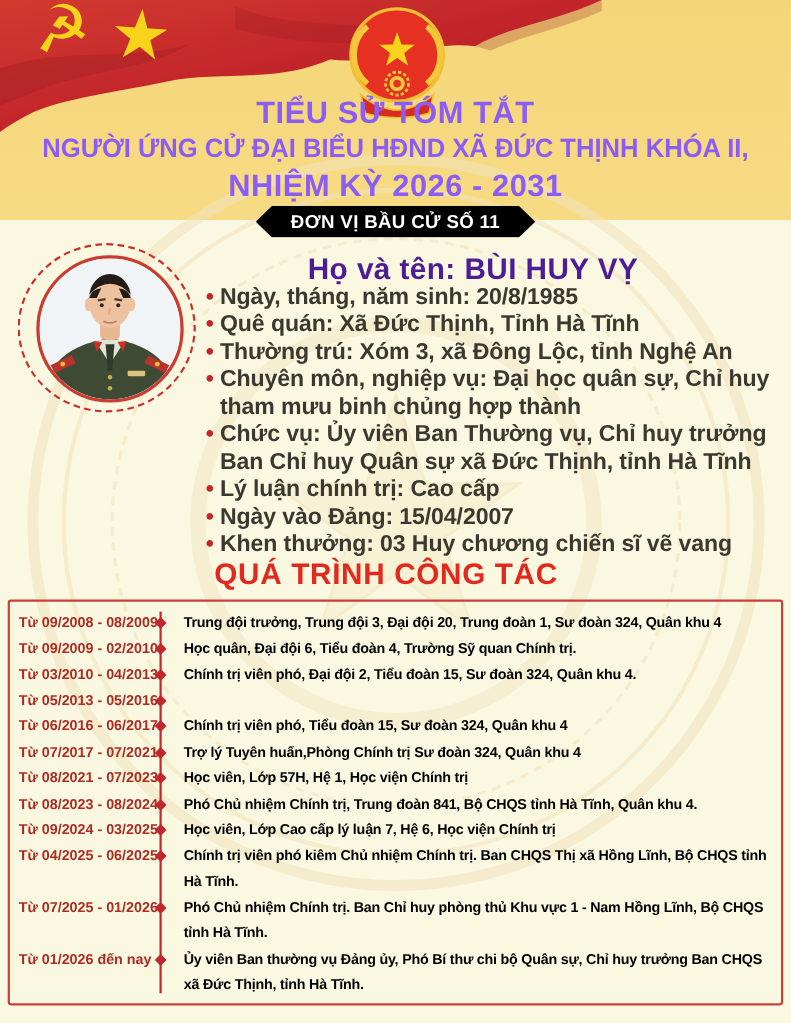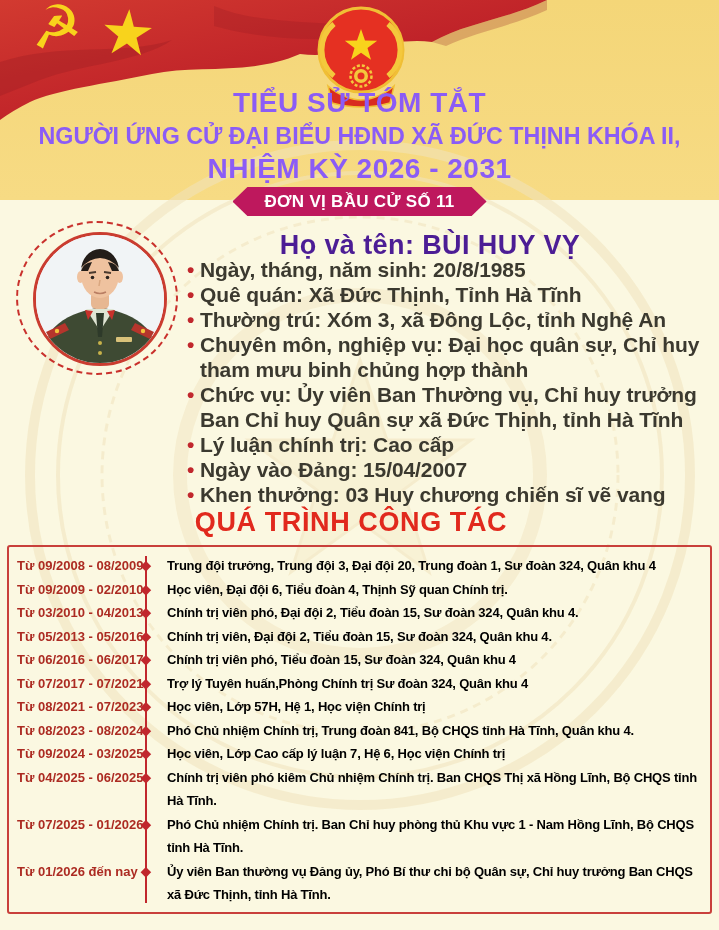--- a/index.html
+++ b/index.html
@@ -22,21 +22,21 @@
   
   .emblem{position:absolute;left:314px;top:6px;}
   
   .titles{position:absolute;top:86px;left:0;right:0;text-align:center;
     color:#8b5cf6;font-weight:bold;}
   .t1{font-size:28px;line-height:34px;letter-spacing:.5px;}
   .t2{font-size:24px;line-height:32px;white-space:nowrap;transform:scaleX(.97);}
   .t3{font-size:28px;line-height:34px;letter-spacing:.5px;}
   
   .badge{position:absolute;top:187px;left:50%;transform:translateX(-50%);
-    background:#be185d;color:#fff;font-weight:bold;font-size:17px;
+    background:#000000;color:#fff;font-weight:bold;font-size:17px;
     line-height:29px;padding:0 32px;letter-spacing:.3px;white-space:nowrap;
     clip-path:polygon(15px 0,calc(100% - 15px) 0,100% 50%,calc(100% - 15px) 100%,15px 100%,0 50%);}
   
   .photo-dashed{position:absolute;left:16px;top:221px;width:158px;height:150px;
     border:2px dashed #C9302C;border-radius:50%;}
   .photo{position:absolute;left:33px;top:232px;width:128px;height:128px;
     border-radius:50%;border:3px solid #CA3C30;overflow:hidden;background:#F1F4F6;}
   
   .name-line{position:absolute;top:230px;left:150px;width:560px;text-align:center;
     font-weight:bold;font-size:27px;color:#4c1d95;white-space:nowrap;letter-spacing:.4px;}
@@ -164,31 +164,30 @@
     <div class="vline"></div>
 
     <div class="crow">
         <div class="period">Từ 09/2008 - 08/2009</div>
         <span class="diamond">◆</span>
         <div class="desc">Trung đội trưởng, Trung đội 3, Đại đội 20, Trung đoàn 1, Sư đoàn 324, Quân khu 4</div>
       </div>
     <div class="crow">
         <div class="period">Từ 09/2009 - 02/2010</div>
         <span class="diamond">◆</span>
-        <div class="desc">Học viên, Đại đội 6, Tiểu đoàn 4, Thịnh Sỹ quan Chính trị.</div>
+        <div class="desc">Học quân, Đại đội 6, Tiểu đoàn 4, Trường Sỹ quan Chính trị.</div>
       </div>
     <div class="crow">
         <div class="period">Từ 03/2010 - 04/2013</div>
         <span class="diamond">◆</span>
         <div class="desc">Chính trị viên phó, Đại đội 2, Tiểu đoàn 15, Sư đoàn 324, Quân khu 4.</div>
       </div>
     <div class="crow">
         <div class="period">Từ 05/2013 - 05/2016</div>
         <span class="diamond">◆</span>
-        <div class="desc">Chính trị viên, Đại đội 2, Tiểu đoàn 15, Sư đoàn 324, Quân khu 4.</div>
       </div>
     <div class="crow">
         <div class="period">Từ 06/2016 - 06/2017</div>
         <span class="diamond">◆</span>
         <div class="desc">Chính trị viên phó, Tiểu đoàn 15, Sư đoàn 324, Quân khu 4</div>
       </div>
     <div class="crow">
         <div class="period">Từ 07/2017 - 07/2021</div>
         <span class="diamond">◆</span>
         <div class="desc">Trợ lý Tuyên huấn,Phòng Chính trị Sư đoàn 324, Quân khu 4</div>

